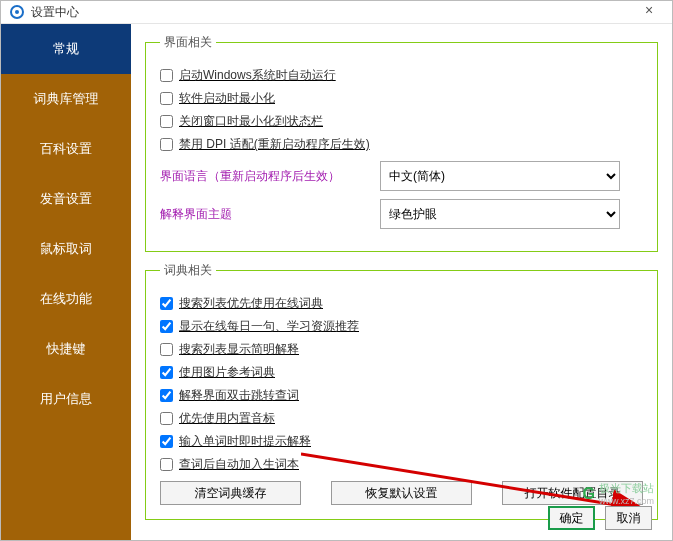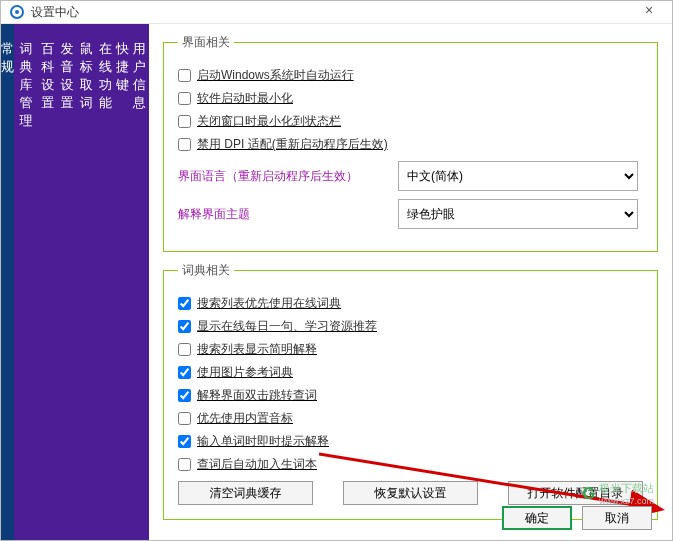--- a/index.html
+++ b/index.html
@@ -3,36 +3,36 @@
 <meta charset="utf-8">
 <style>
 * { box-sizing: border-box; margin: 0; padding: 0; }
 body { font-family: "Microsoft YaHei", sans-serif; font-size: 12px; background: #fff; width: 673px; height: 541px; overflow: hidden; position: relative; }
 .window { width: 673px; height: 541px; border: 1px solid #bbb; background: #fff; display: flex; flex-direction: column; }
 .titlebar { height: 44px; display: flex; align-items: center; padding: 0 8px; border-bottom: 1px solid #e5e5e5; }
 .titlebar .icon { width: 16px; height: 16px; margin-right: 6px; }
 .titlebar .title { flex: 1; font-size: 12px; color: #333; }
 .titlebar .close { width: 30px; height: 20px; text-align: center; font-size: 14px; color: #555; cursor: pointer; }
 .body { flex: 1; display: flex; }
-.sidebar { width: 148px; background: #4c1d95; display: flex; }
+.sidebar { width: 130px; background: #a16207; display: flex; flex-direction: column; }
 .sidebar-item { color: #fff; text-align: center; padding: 16px 0; font-size: 13px; cursor: pointer; }
 .sidebar-item.active { background: #0d3a78; }
 .main { flex: 1; padding: 10px 14px; position: relative; }
 fieldset { border: 1px solid #84cc16; margin-bottom: 10px; padding: 10px 14px 14px; }
 legend { font-size: 12px; color: #555; padding: 0 4px; }
 .row { display: flex; align-items: center; margin: 6px 0; text-decoration: underline; }
 .checkbox-row label { margin-left: 6px; color: #333; }
 input[type=checkbox] { width: 13px; height: 13px; }
 .form-row { display: flex; align-items: center; margin: 8px 0; }
 .form-row .label { width: 220px; color: #a21caf; }
 .form-row select { flex: 1; height: 30px; border: 1px solid #aaa; background: #fff; font-size: 12px; padding: 0 4px; max-width: 240px; }
 .btn-row { display: flex; gap: 30px; margin-top: 8px; }
 .btn { flex: 1; height: 24px; border: 1px solid #999; background: #f4f4f4; font-size: 12px; cursor: pointer; }
 .footer { position: absolute; bottom: 10px; right: 20px; display: flex; gap: 10px; }
-.footer .btn { width: 70px; flex: none; }
+.footer .btn { width: 47px; flex: none; }
 .footer .btn.primary { border: 2px solid #1a9c4a; }
 .arrow { position: absolute; pointer-events: none; }
 .watermark { position: absolute; right: 18px; bottom: 34px; font-size: 11px; color: #8fcf9f; pointer-events: none; display:flex; align-items:center; gap:4px;}
 .watermark .g { color:#2da84e; font-weight:bold; font-size:16px;}
 .watermark .sub { color:#bbb; font-size:9px; display:block; }
 </style>
 </head>
 <body>
 
 <div class="window">

